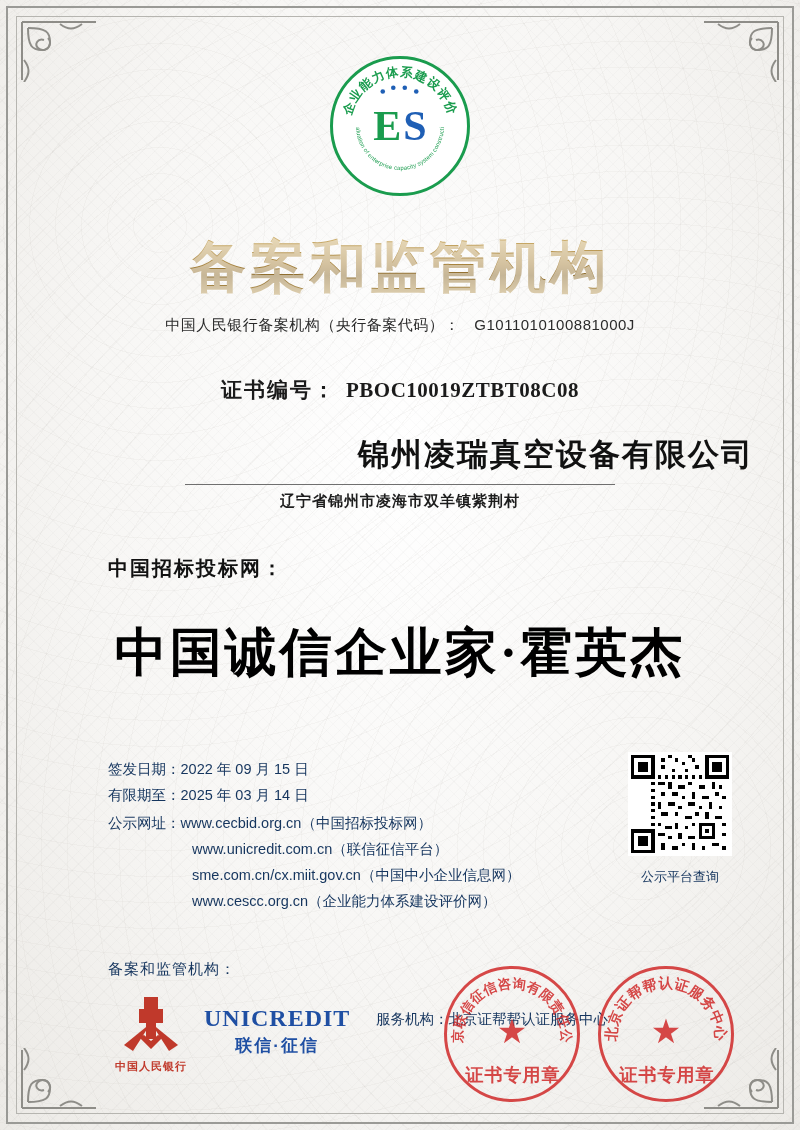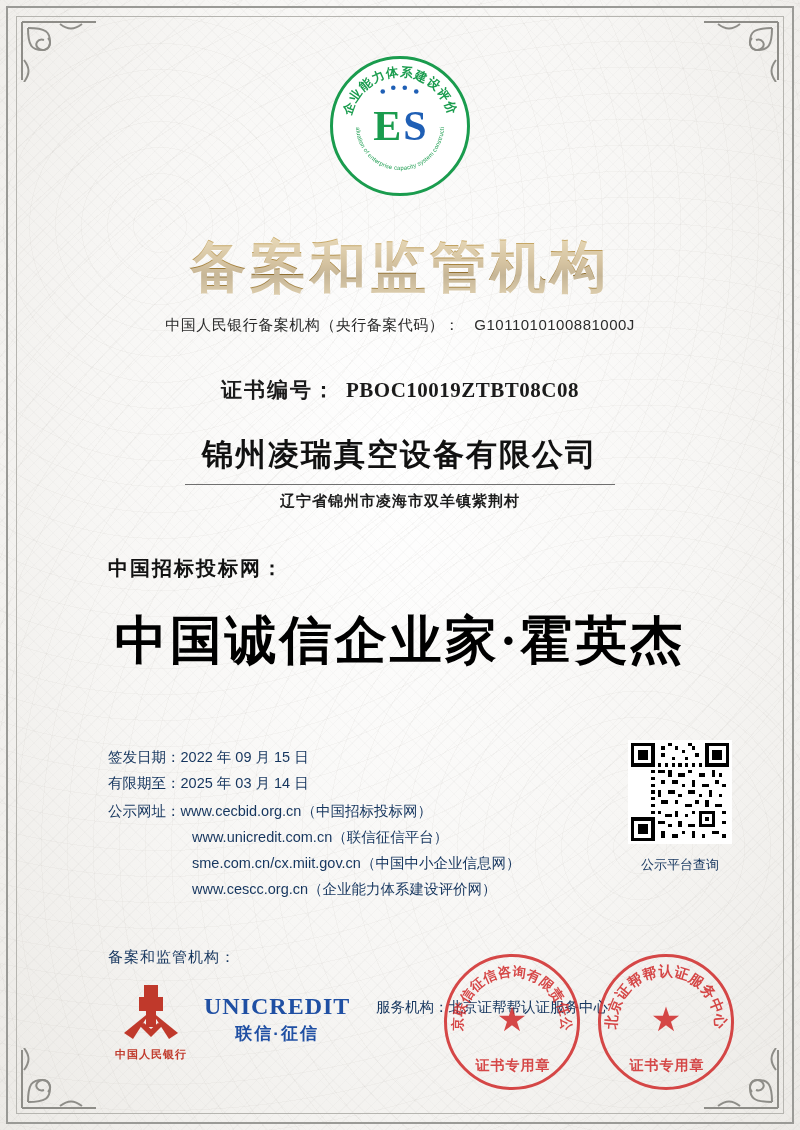--- a/index.html
+++ b/index.html
@@ -136,21 +136,21 @@
     font-size: 21px;
     color: #1b1b1b;
     font-weight: bold;
     font-family: "Liberation Serif", serif;
   }
   .cert-no .label { letter-spacing: 2px; }
   .cert-no .value { margin-left: 10px; letter-spacing: 0.5px; }
 
   .company {
     margin-top: 30px;
-    text-align: center;
+    text-align: right;
     font-size: 31px;
     font-weight: bold;
     color: #111111;
     font-family: "Liberation Serif", serif;
     letter-spacing: 2px;
   }
   .company-rule {
     width: 430px;
     height: 1px;
     background: #6f6f6f;
@@ -168,21 +168,21 @@
   .rating-label {
     margin-top: 44px;
     padding-left: 62px;
     font-size: 20px;
     font-weight: bold;
     color: #111111;
     letter-spacing: 2px;
   }
 
   .award {
-    margin-top: 24px;
+    margin-top: 36px;
     text-align: center;
     font-size: 52px;
     font-weight: bold;
     color: #000000;
     font-family: "Liberation Serif", serif;
     letter-spacing: 3px;
   }
 
   
   .details {
@@ -297,21 +297,21 @@
     font-size: 34px;
     line-height: 1;
     color: #cf2222;
   }
   .stamp .bottom-text {
     position: absolute;
     left: 2px;
     right: 0;
     bottom: 12px;
     text-align: center;
-    font-size: 14px;
+    font-size: 18px;
     font-weight: bold;
     letter-spacing: 1px;
   }
   .stamp .arc {
     position: absolute;
     inset: 0;
   }
   .stamp.s1 { left: 398px; top: 6px; }
   .stamp.s2 { left: 552px; top: 6px; }
 </style>

